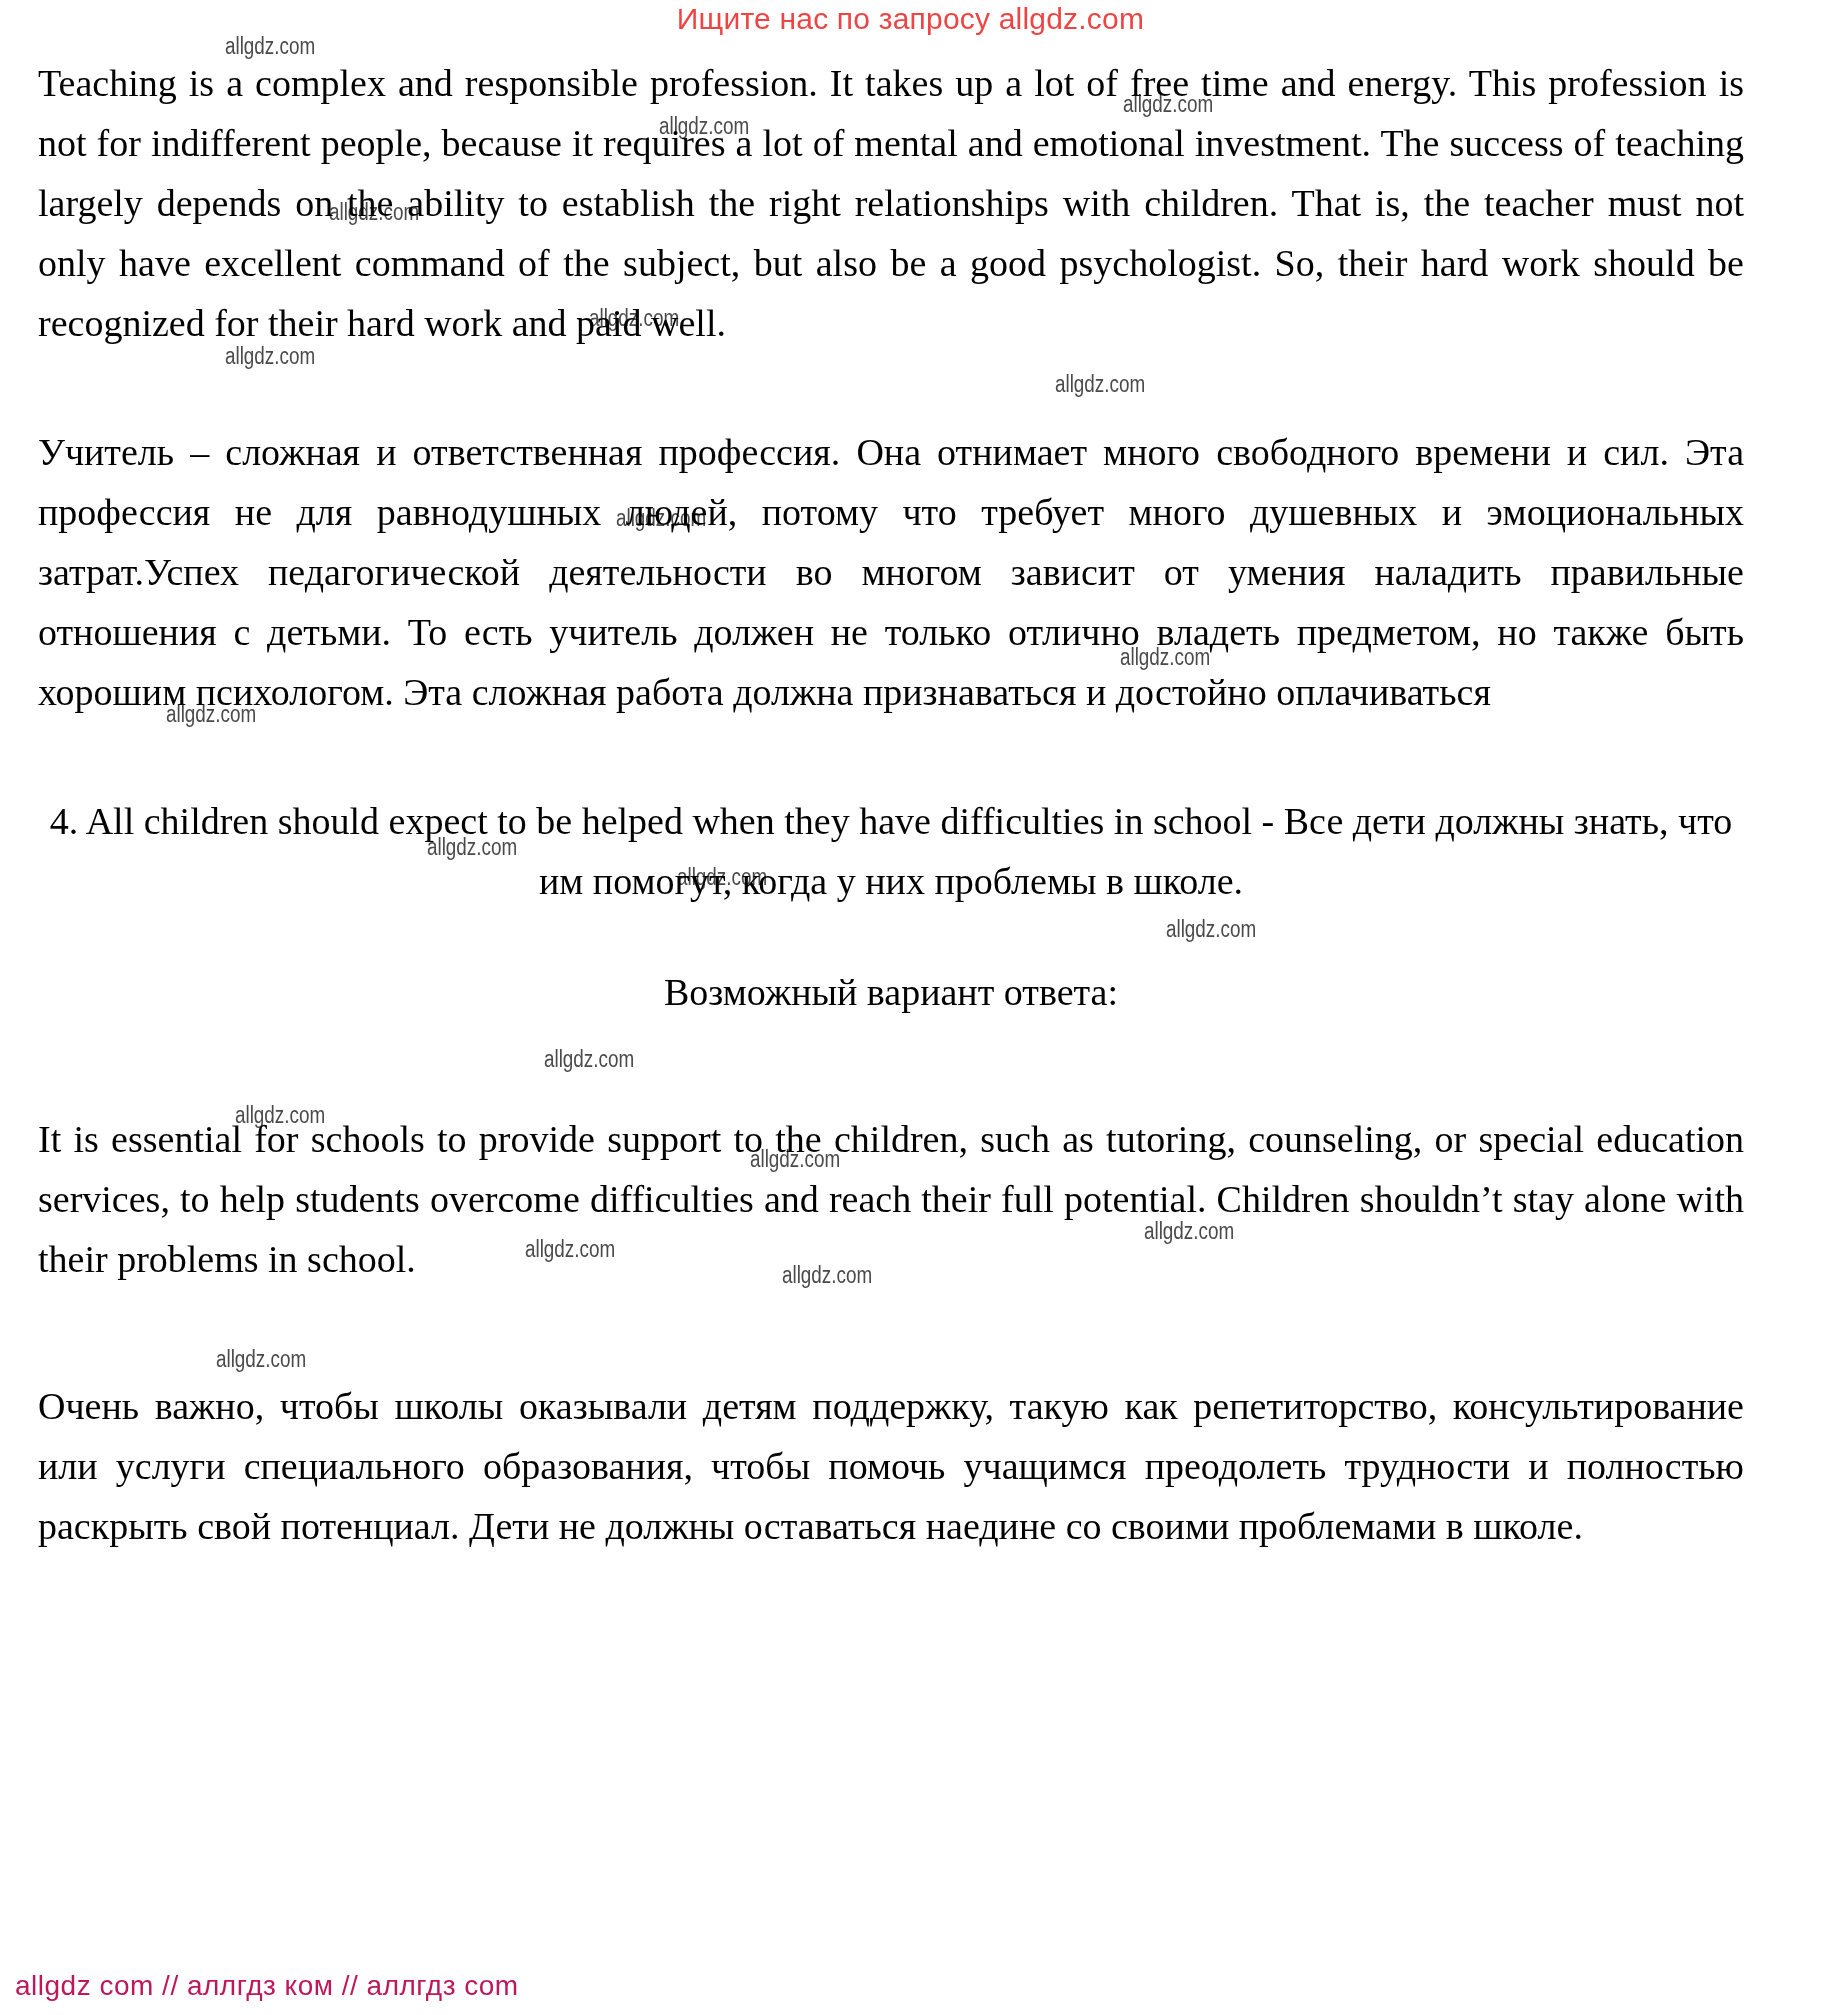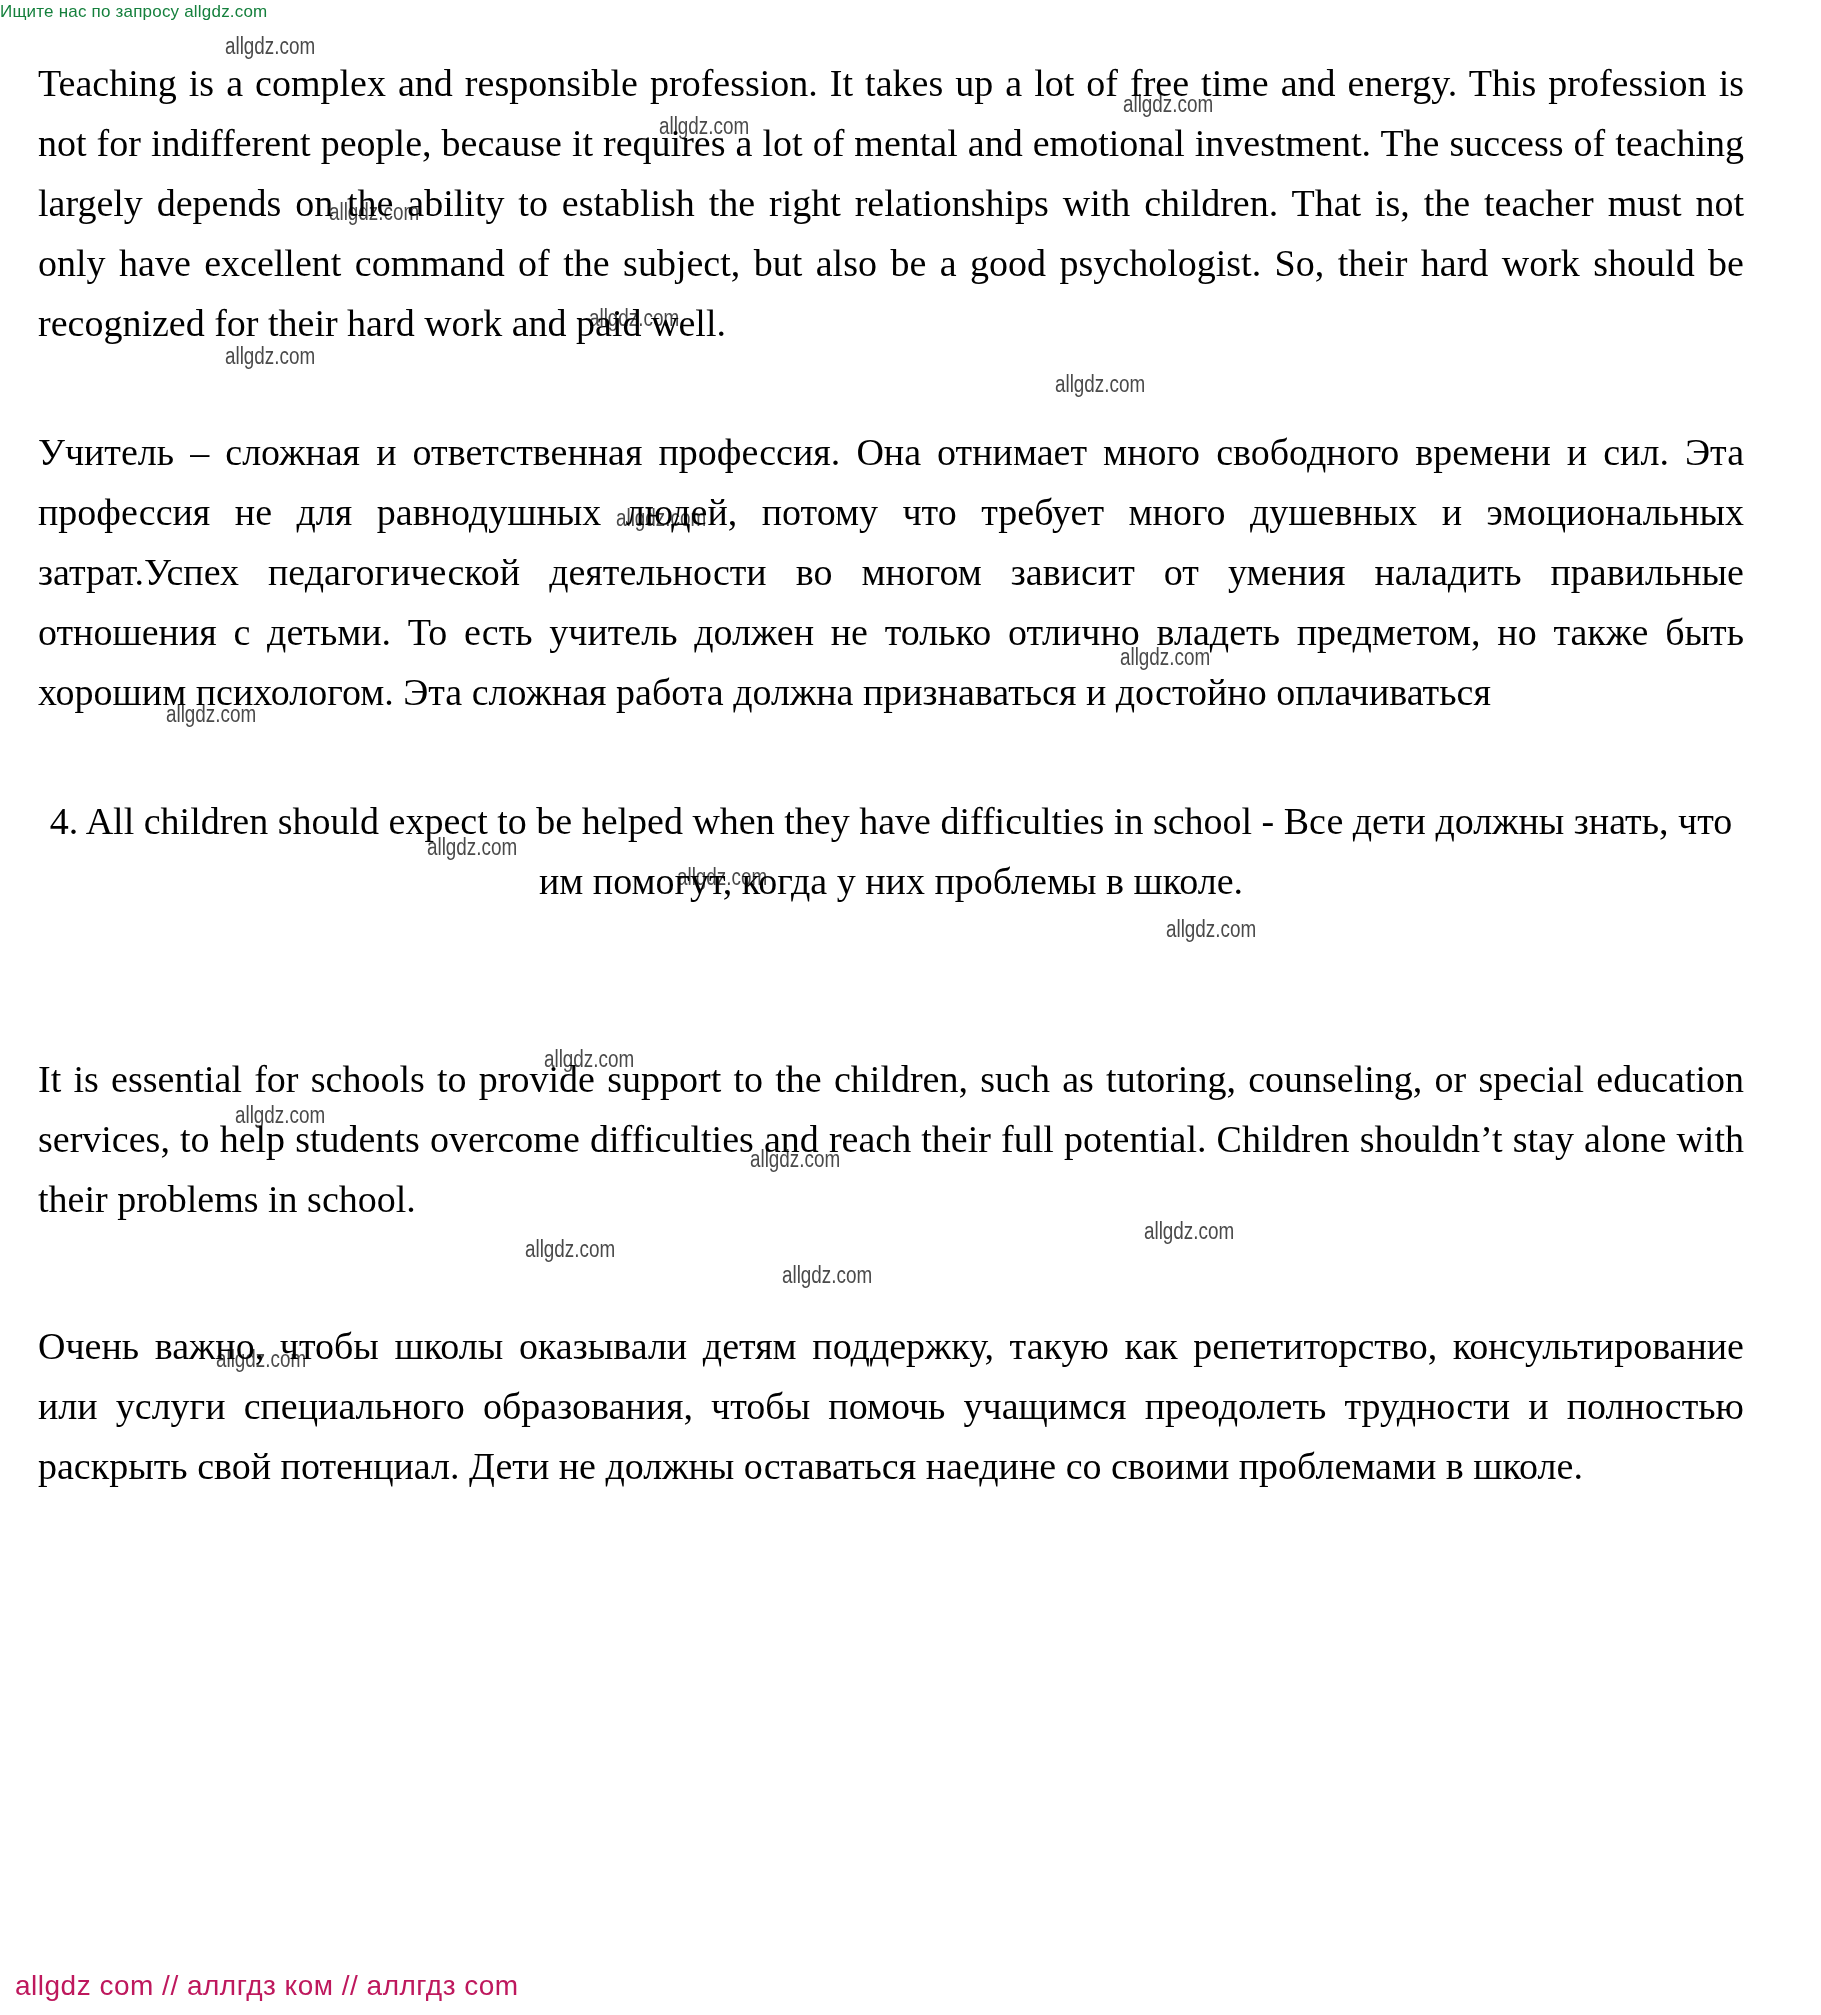--- a/index.html
+++ b/index.html
@@ -19,25 +19,25 @@
     background: #ffffff;
     overflow: hidden;
   }
 
   
   #site-header {
     position: absolute;
     top: 1.8px;
     left: 0;
     width: 100%;
-    text-align: left;
+    text-align: center;
     font-family: "Liberation Sans", "DejaVu Sans", sans-serif;
-    font-size: 17px;
+    font-size: 30px;
     font-weight: 400;
-    color: #15803d;
+    color: #ef4444;
     letter-spacing: 0.2px;
     white-space: nowrap;
   }
 
   
   #content {
     position: absolute;
     left: 38px;
     top: 53px;
     width: 1706px;
@@ -125,20 +125,21 @@
     <div class="gap-l"></div>
 
     <p class="para">Учитель – сложная и ответственная профессия. Она отнимает много свободного времени и сил. Эта профессия не для равнодушных людей, потому что требует много душевных и эмоциональных затрат.Успех педагогической деятельности во многом зависит от умения наладить правильные отношения с детьми.  То есть учитель должен не только отлично владеть предметом, но также быть хорошим психологом. Эта сложная работа должна признаваться и достойно оплачиваться</p>
 
     <div class="gap-l"></div>
 
     <p class="para left">4. All children should expect to be helped when they have difficulties in school - Все дети должны знать, что им помогут, когда у них проблемы в школе.</p>
 
     <div class="gap-m"></div>
 
+    <p class="para left">Возможный вариант ответа:</p>
 
     <div class="gap-xl"></div>
 
     <p class="para">It is essential for schools to provide support to the children, such as tutoring, counseling, or special education services, to help students overcome difficulties and reach their full potential. Children shouldn’t stay alone with their problems in school.</p>
 
     <div class="gap-xl"></div>
 
     <p class="para">Очень важно, чтобы школы оказывали детям поддержку, такую как репетиторство, консультирование или услуги специального образования, чтобы помочь учащимся преодолеть трудности и полностью раскрыть свой потенциал. Дети не должны оставаться наедине со своими проблемами в школе.</p>
 
   </div>

